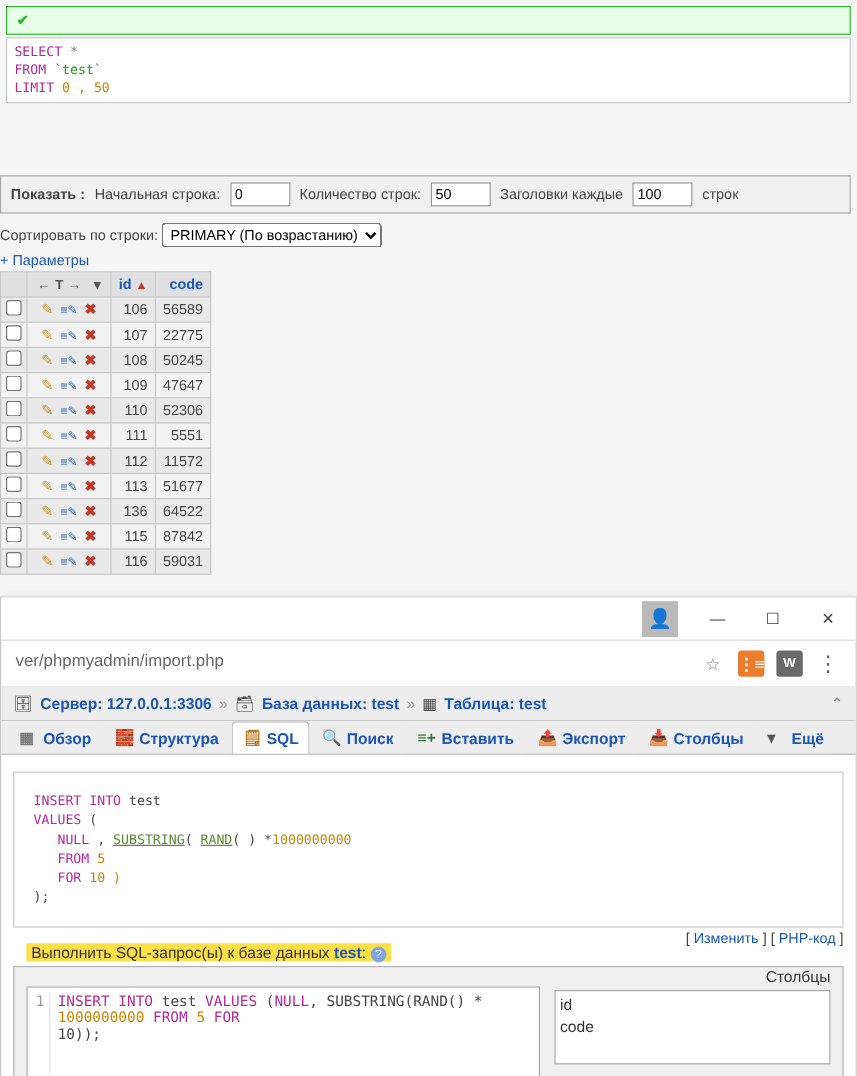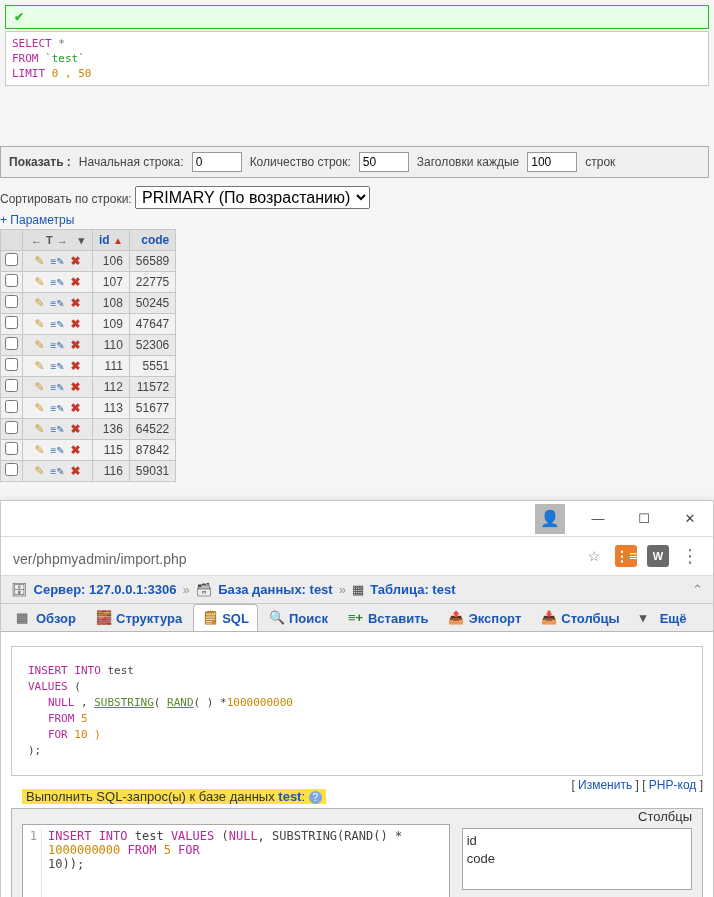--- a/index.html
+++ b/index.html
@@ -47,21 +47,21 @@
     background:#f0f0f0;
     padding:5px 8px;
     margin:60px 5px 8px 0;
     display:flex;
     align-items:center;
     gap:8px;
   }
   .ctrlrow label { font-weight:bold; }
   .ctrlrow input[type=text] { width:50px; text-align:left; padding:2px 3px; border:1px solid #999; font-size:12px; }
   .sortrow { margin:6px 5px 4px 0; }
-  .sortrow select { font-size:16px; padding:1px 2px; }
+  .sortrow select { font-size:12px; padding:1px 2px; }
   .params { margin:4px 0 2px 0; color:#1a56b8; cursor:pointer; }
   
   table.data { border-collapse:collapse; margin-top:2px; }
   table.data th, table.data td {
     border:1px solid #c7c7c7;
     padding:3px 6px;
     background:#e9e9e9;
     text-align:right;
     white-space:nowrap;
   }
@@ -90,21 +90,21 @@
     justify-content:flex-end;
     align-items:center;
     border-bottom:1px solid #dcdcdc;
     background:#fff;
   }
   .titlebar .tbtn {
     width:46px; height:36px; display:flex; align-items:center; justify-content:center; font-size:13px; color:#444;
   }
   .titlebar .user { width:30px; height:30px; background:#b9b9b9; color:#fff; display:flex; align-items:center; justify-content:center; margin-right:10px; font-size:16px;}
   .addrrow {
-    display:flex; align-items:flex-end; padding:8px 12px; border-bottom:1px solid #dcdcdc; color:#666; gap:10px;
+    display:flex; align-items:flex-start; padding:8px 12px; border-bottom:1px solid #dcdcdc; color:#666; gap:10px;
   }
   .addrrow .url { flex:1; font-size:14px; color:#666; }
   .addrrow .ext { width:22px; height:22px; display:flex; align-items:center; justify-content:center; font-size:14px; }
   .ext.star{color:#777;}
   .ext.orange{background:#ec7c2e; color:#fff; border-radius:3px; font-weight:bold;}
   .ext.gray{background:#6a6a6a; color:#fff; border-radius:3px; font-size:11px; font-weight:bold;}
   .ext.menu{color:#666; font-size:18px;}
   
   .crumbs { background:#ededed; border-bottom:1px solid #c8c8c8; padding:6px 10px; display:flex; align-items:center; gap:6px; font-size:13px; }
   .crumbs a { color:#1a56b8; font-weight:bold; text-decoration:none; }

